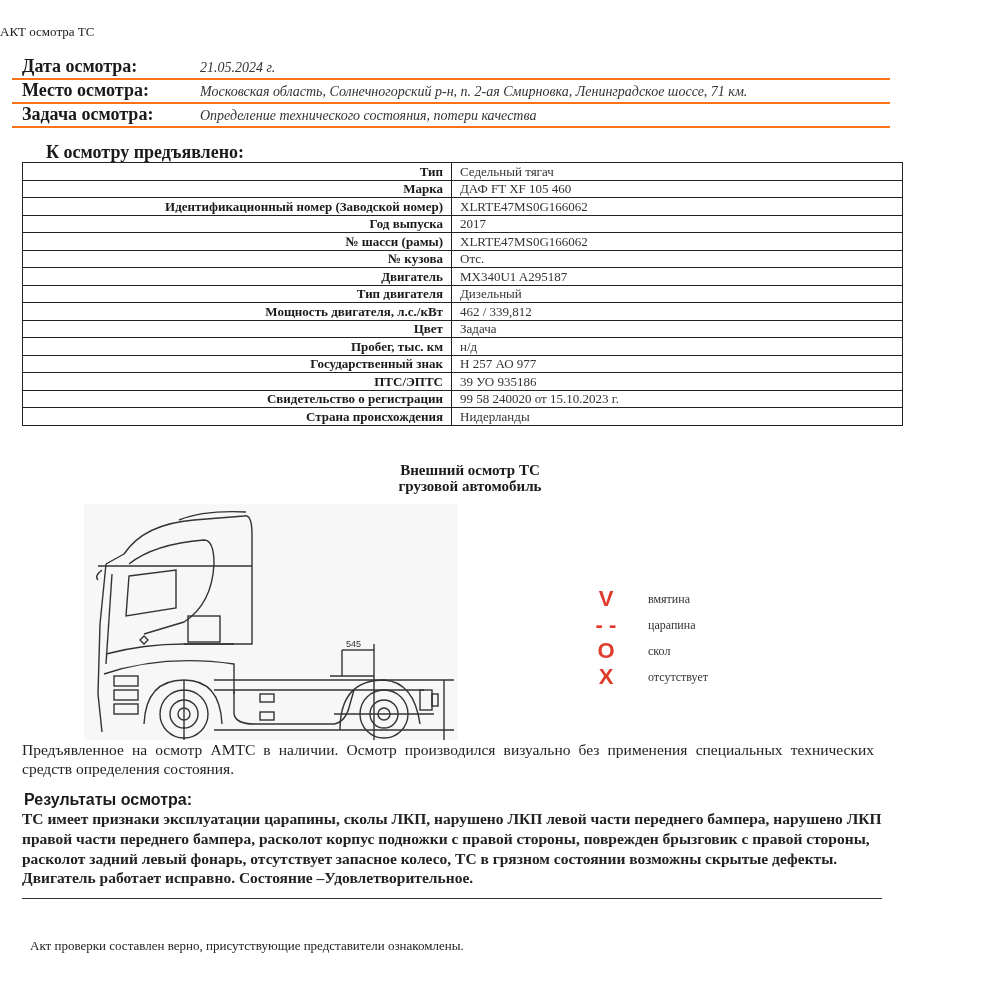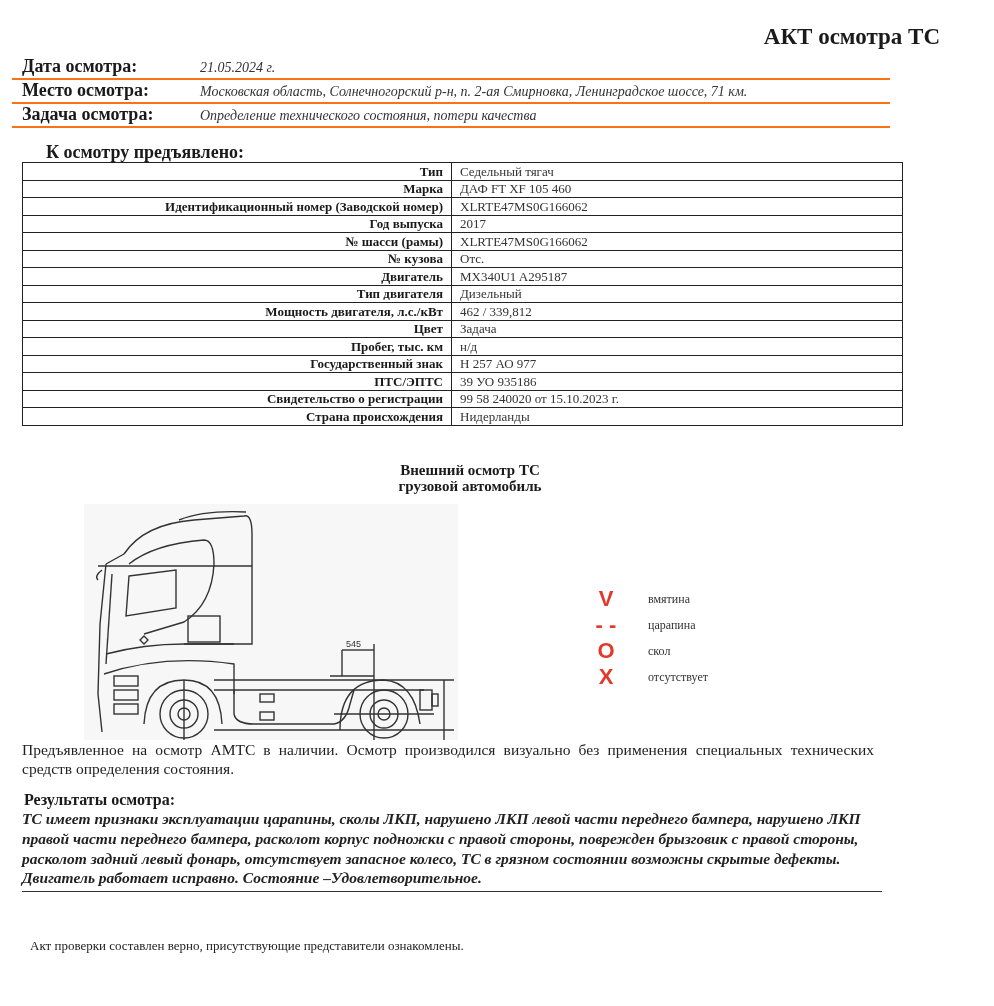--- a/index.html
+++ b/index.html
@@ -2,21 +2,21 @@
 <html><head>
 <meta charset="utf-8">
 <style>
   html, body { margin: 0; padding: 0; background: #ffffff; }
   body {
     width: 994px; height: 1006px; position: relative; overflow: hidden;
     font-family: "Liberation Serif", "DejaVu Serif", serif; color: #1a1a1a;
   }
   .title {
     position: absolute; left: 0; width: 940px; top: 24px;
-    text-align: right; font-weight: bold; font-size: 23px;
+    text-align: left; font-weight: normal; font-size: 13px;
   }
   .hdr-row {
     position: absolute; left: 12px; width: 878px;
     border-bottom: 2px solid #f97316; height: 22px;
   }
   .hdr-label {
     position: absolute; left: 10px; bottom: 1px;
     font-weight: bold; font-size: 18px;
   }
   .hdr-value {
@@ -53,26 +53,26 @@
   }
   .legend-label {
     position: absolute; left: 56px; top: 4px; font-size: 12px; color: #333;
   }
   .para {
     position: absolute; left: 22px; width: 852px; top: 740px;
     font-size: 15.5px; line-height: 19px; text-align: justify; color: #222;
   }
   .results-title {
     position: absolute; left: 24px; top: 791px; font-weight: bold; font-size: 16px;
-    font-family: Liberation Serif, serif;
+    font-family: Liberation Sans, sans-serif;
   }
   .results-text {
     position: absolute; left: 22px; width: 860px; top: 809px;
-    font-style: italic; font-weight: bold; font-size: 15.5px; line-height: 19.8px;
-    padding-bottom: 3px; border-bottom: 1.5px solid #333; color: #222;
+    font-weight: bold; font-size: 15.5px; line-height: 19.8px;
+    padding-bottom: 10px; border-bottom: 1.5px solid #333; color: #222;
   }
   .footer {
     position: absolute; left: 30px; top: 938px; font-size: 13px; color: #222;
   }
 </style>
 </head>
 <body>
 
 <div class="title">АКТ осмотра ТС</div>
 

